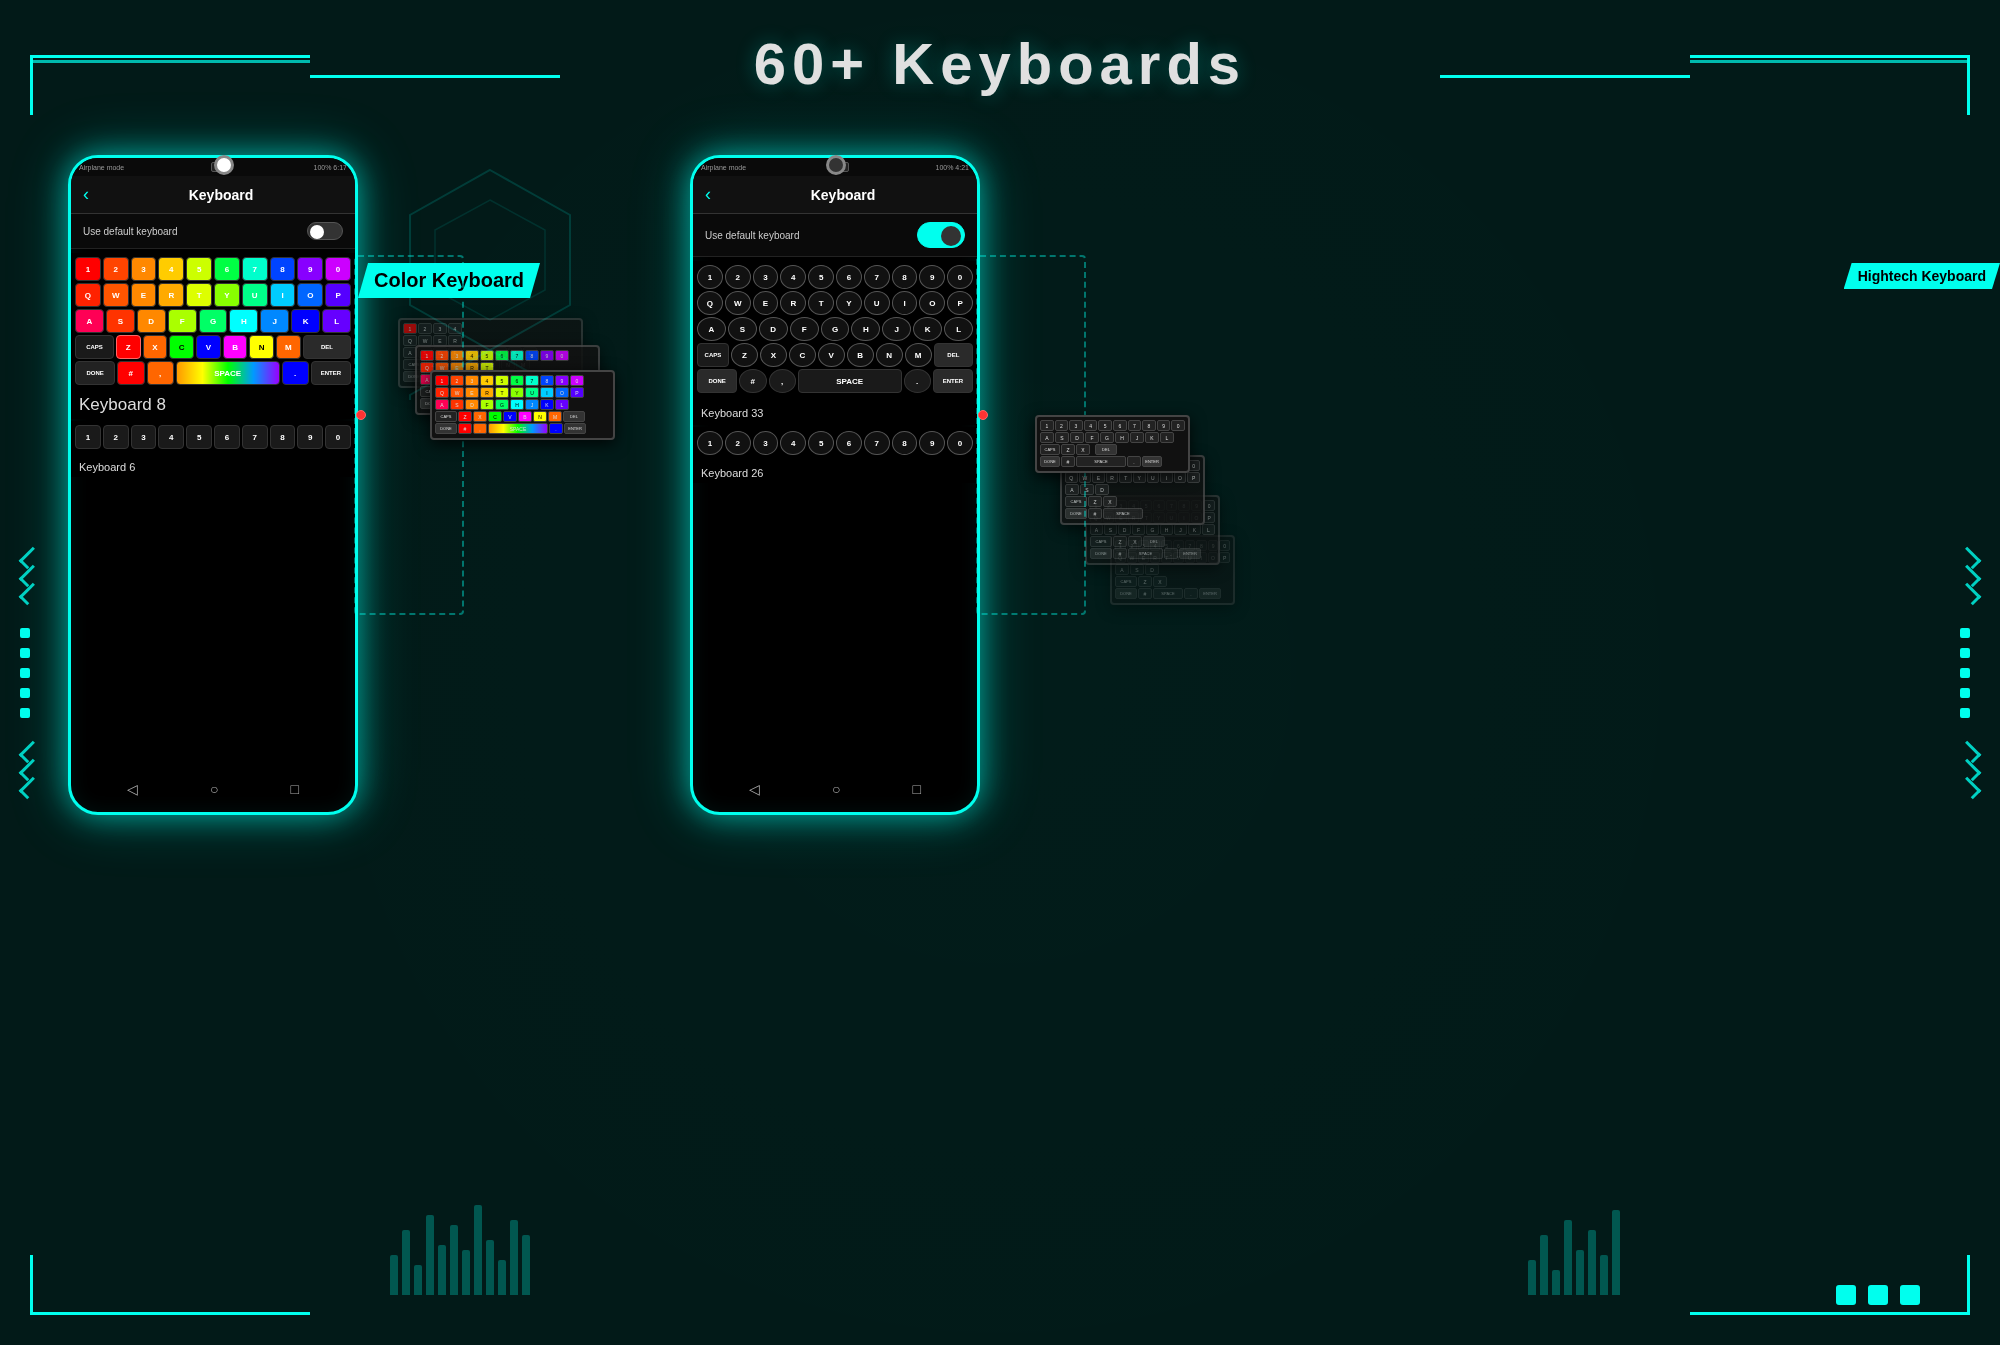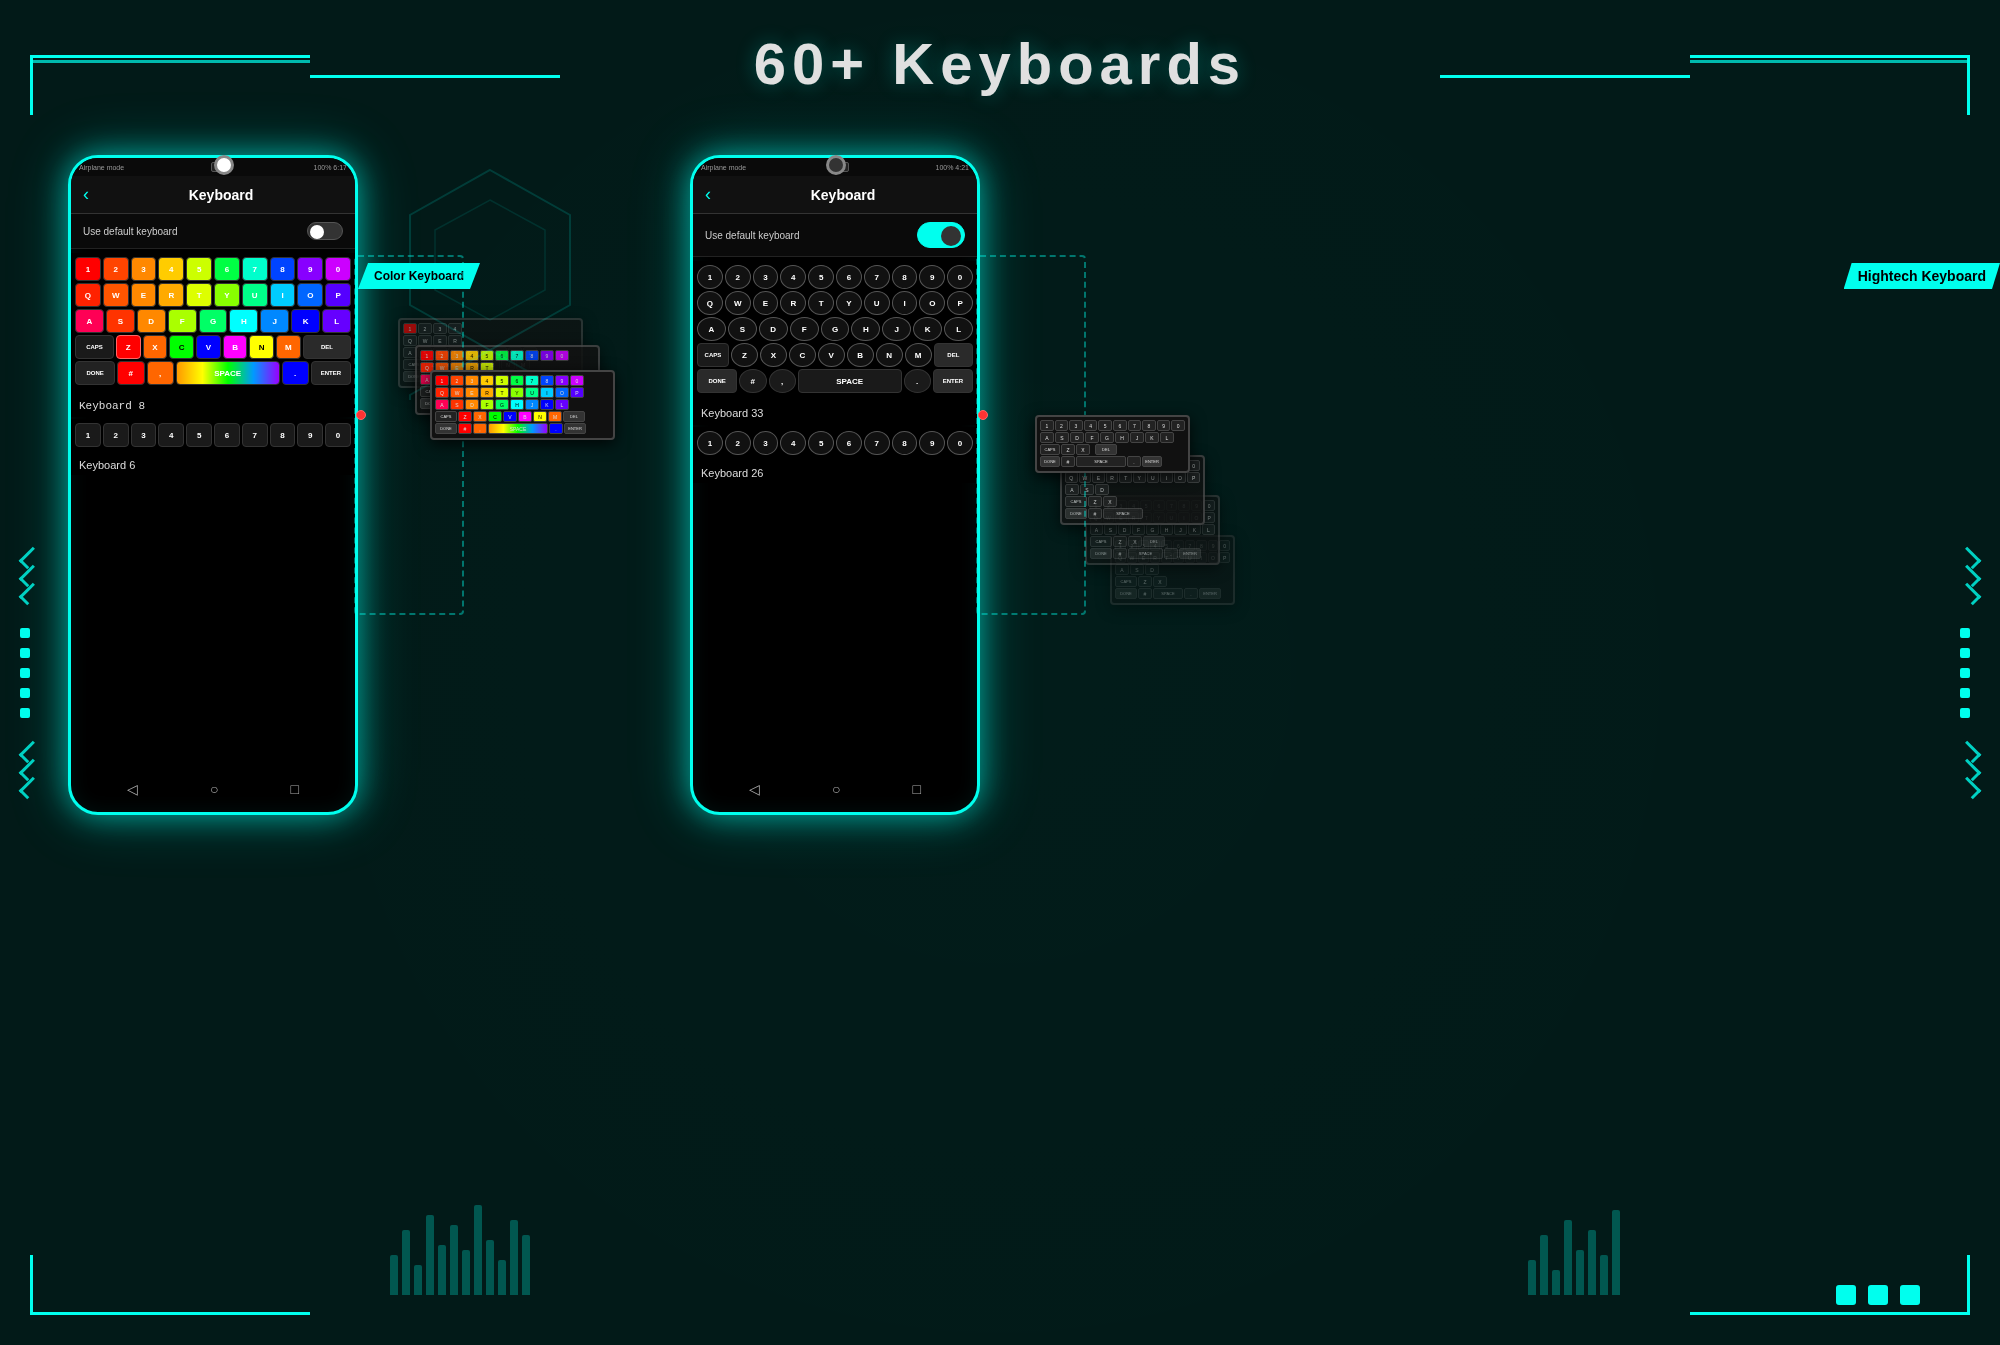--- a/index.html
+++ b/index.html
@@ -248,21 +248,21 @@
       color: #aaa;
       font-size: 14px;
     }
 
     
     .keyboard-label {
       position: absolute;
       background: #00ffee;
       color: #000;
       font-weight: bold;
-      font-size: 12px;
+      font-size: 20px;
       padding: 6px 16px;
       clip-path: polygon(10px 0%, 100% 0%, calc(100% - 10px) 100%, 0% 100%);
     }
     .mini-key-row {
       display: flex;
       gap: 1px;
       margin-bottom: 1px;
     }
     .mini-key {
       width: 14px;
@@ -533,21 +533,21 @@
         <div class="key special" style="flex:1.5;font-size:6px;background:#222;">DONE</div>
         <div class="key" style="background:#ff0000;">#</div>
         <div class="key" style="background:#ff6600;">,</div>
         <div class="key space-key" style="background:linear-gradient(90deg,#ff9900,#ffff00,#00ff00,#0099ff,#9900ff);">SPACE</div>
         <div class="key" style="background:#0000ff;">.</div>
         <div class="key special" style="flex:1.5;font-size:6px;background:#222;">ENTER</div>
       </div>
     </div>
 
     <div style="padding:4px 8px;background:#000;">
-      <span style="color:#ddd;font-size:11px;font-family:Liberation Mono, monospace;">Keyboard 8</span>
+      <span style="color:#ddd;font-size:17px;">Keyboard 8</span>
     </div>
 
     <div class="keyboard-area" style="margin-top:2px;">
       <div class="key-row">
         <div class="key">1</div>
         <div class="key">2</div>
         <div class="key">3</div>
         <div class="key">4</div>
         <div class="key">5</div>
         <div class="key">6</div>

